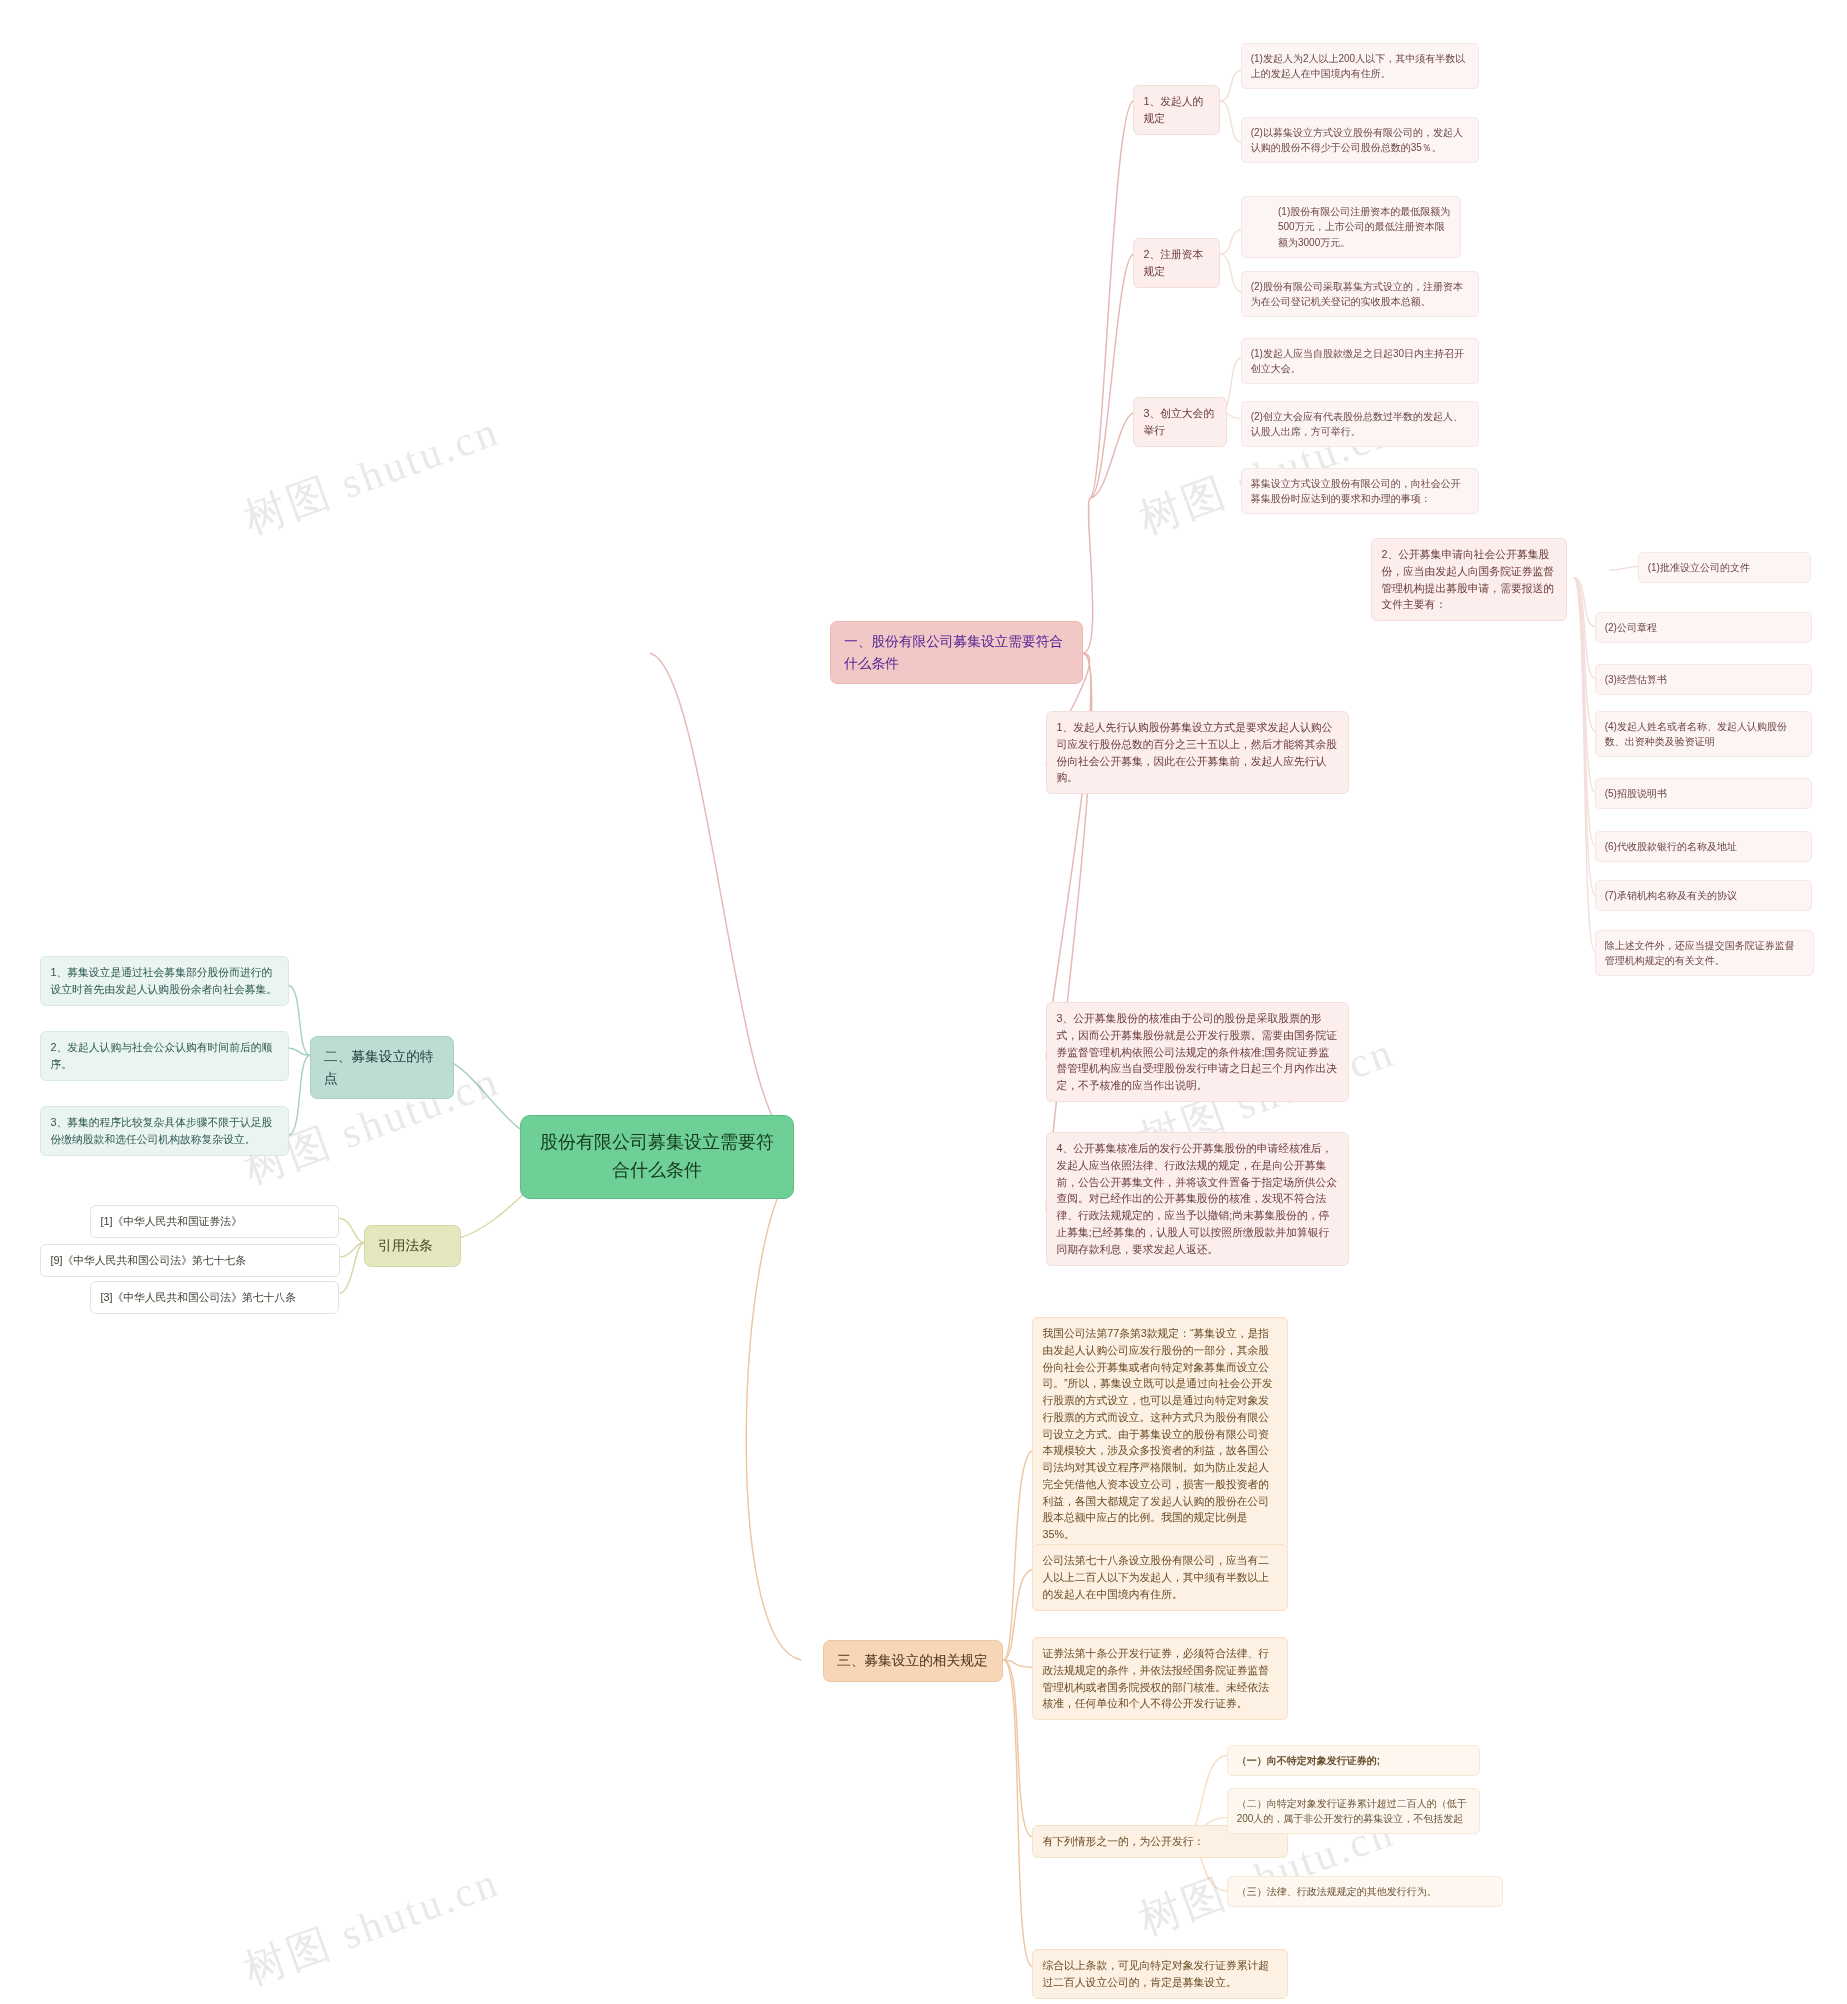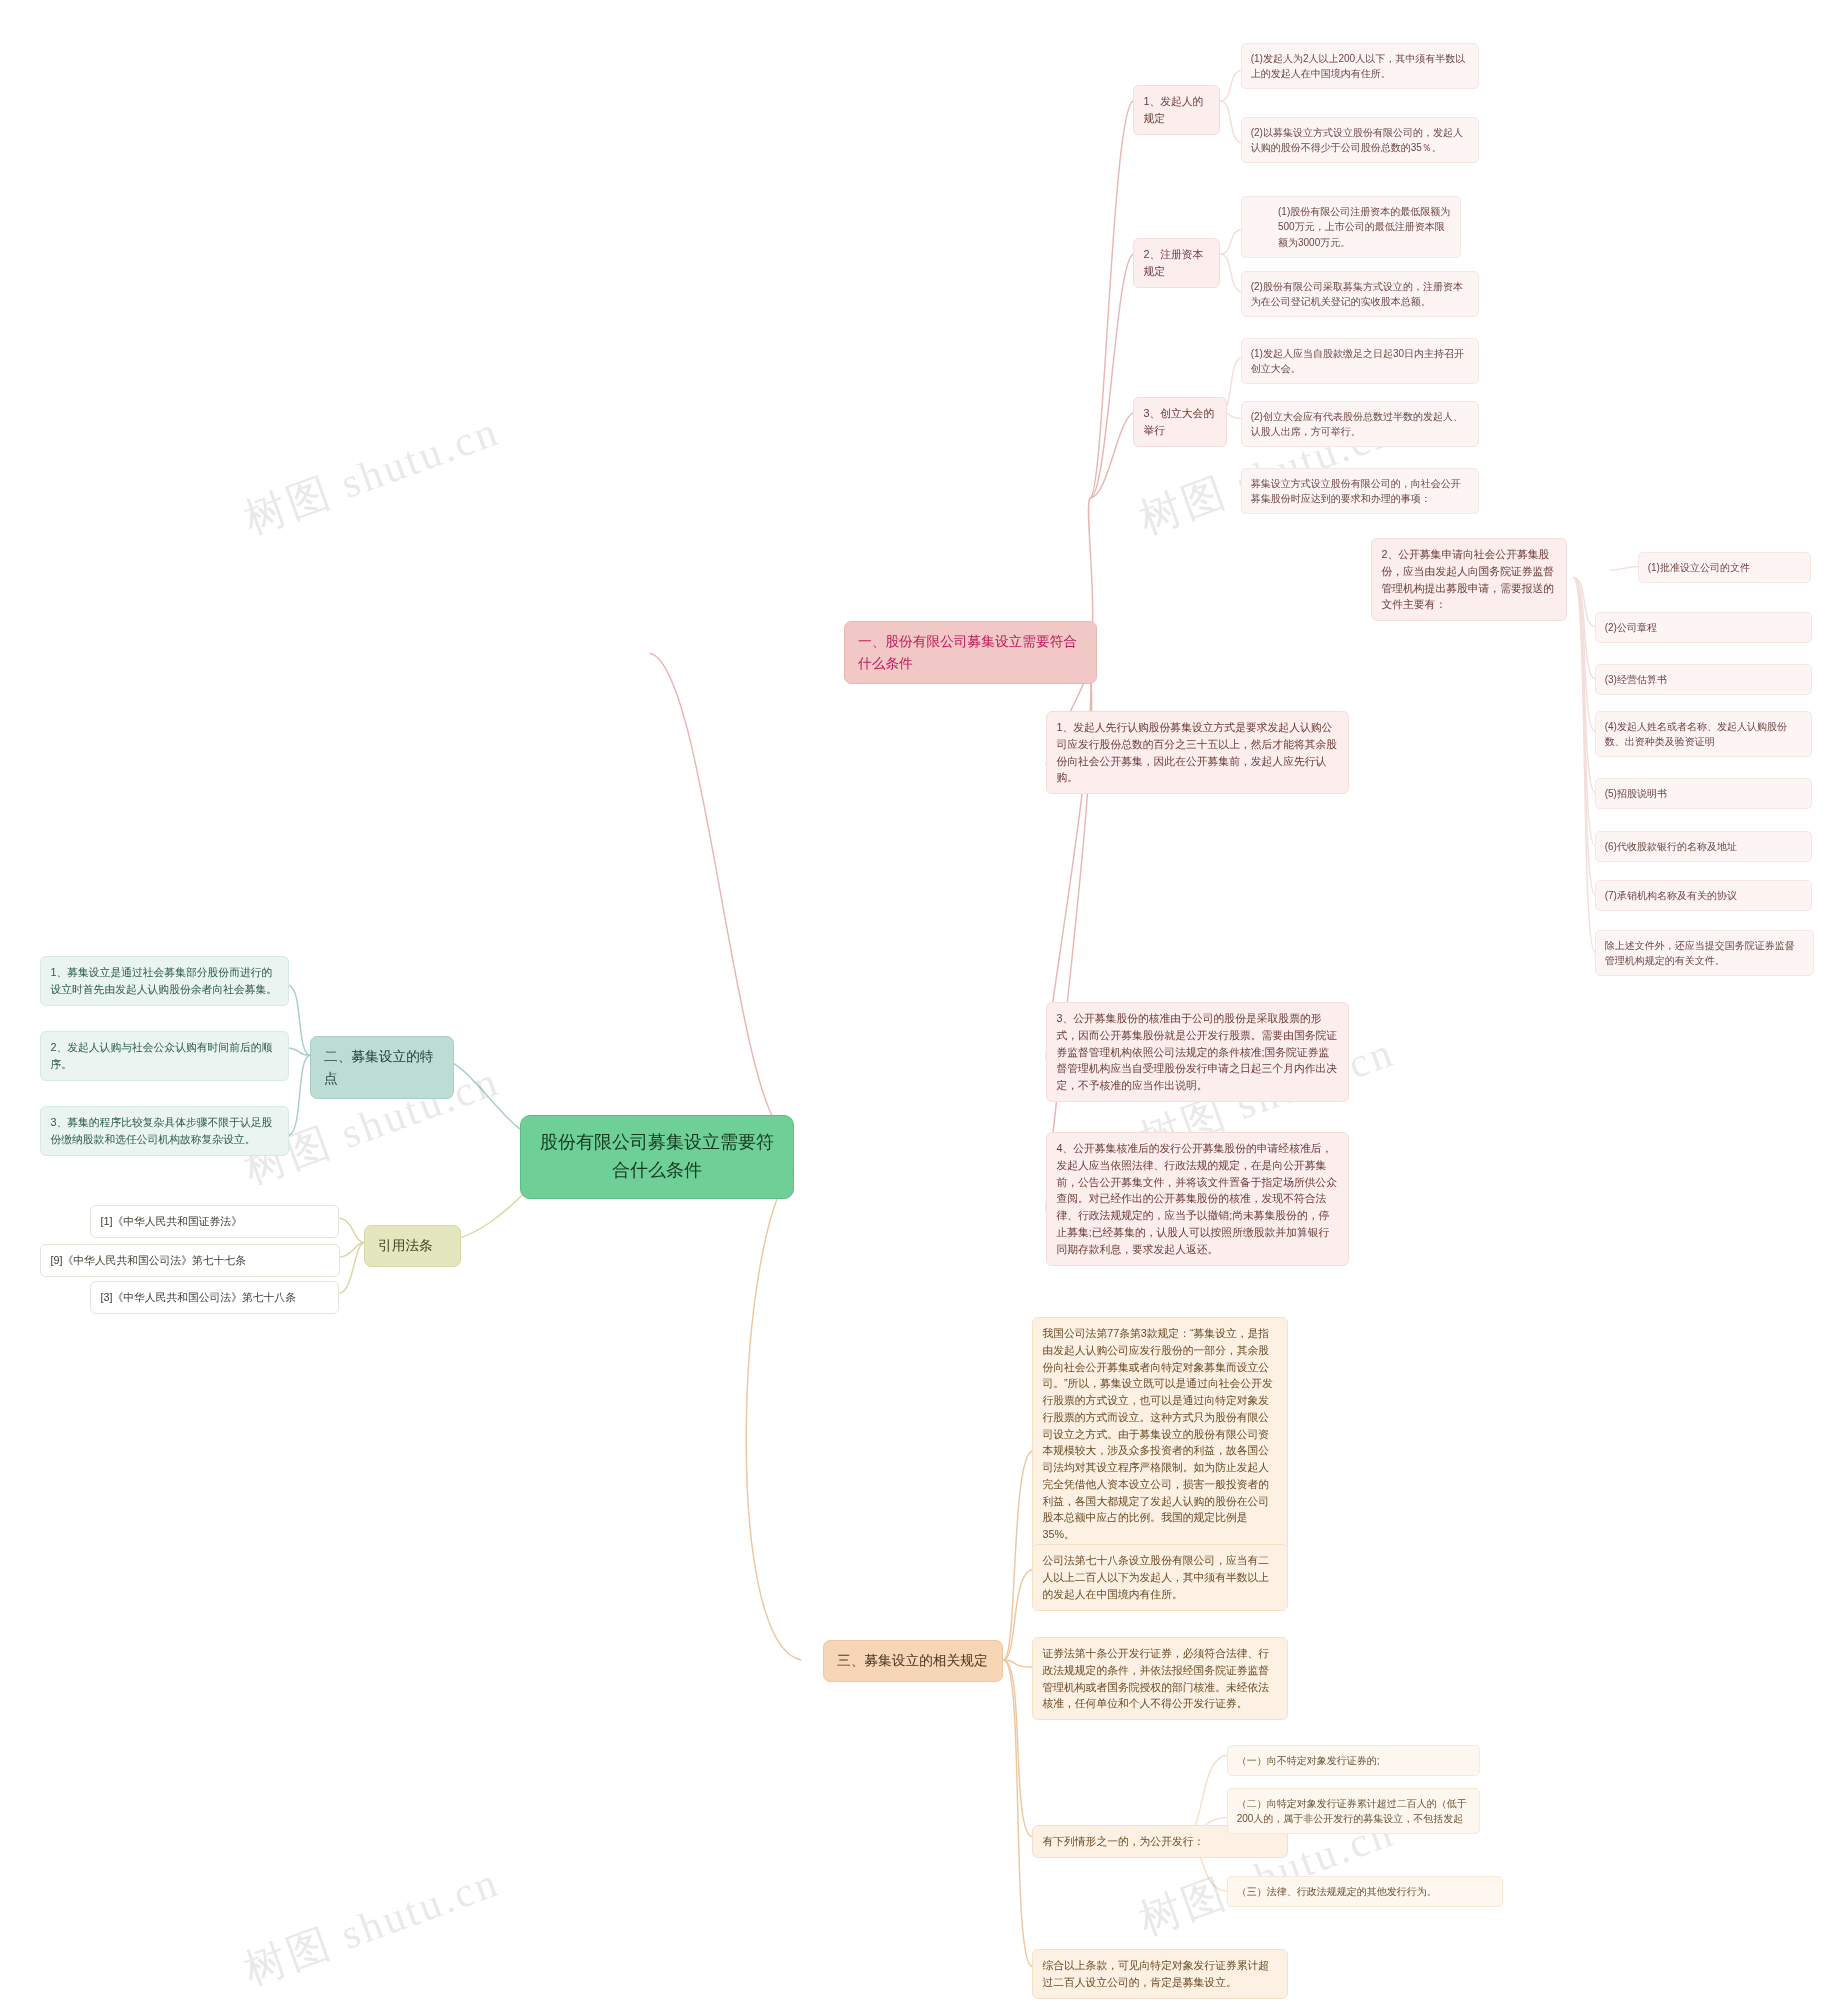--- a/index.html
+++ b/index.html
@@ -2,21 +2,21 @@
 <html style="font-size:11.5px"><head>
 <meta charset="utf-8">
 <style>
   html,body{margin:0;padding:0;background:#ffffff;}
   body{width:1848px;height:2005px;position:relative;font-family:"Liberation Sans","DejaVu Sans",sans-serif;overflow:hidden;}
   .canvas{position:absolute;left:0;top:0;width:1848px;height:2005px;}
   svg.links{position:absolute;left:0;top:0;width:1848px;height:2005px;pointer-events:none;}
   .node{position:absolute;box-sizing:border-box;border-radius:7.2px;line-height:1.55;}
   .root{background:#6ecf97;border:0.7px solid #5bbd85;color:#14391f;font-size:18px;padding:13px 19px;text-align:center;border-radius:10px;}
   .lvl1{font-size:13.7px;padding:9.4px 13px;border-radius:7.2px;}
-  .l1-a{background:#f2c8c6;border:0.7px solid #e8b6b3;color:#be185d;margin-left:14px;}
+  .l1-a{background:#f2c8c6;border:0.7px solid #e8b6b3;color:#4c1d95;}
   .l1-b{background:#bcdcd4;border:0.7px solid #a8d0c6;color:#204039;}
   .l1-c{background:#f6d6b6;border:0.7px solid #eec69f;color:#4a3421;}
   .l1-d{background:#e4e6bd;border:0.7px solid #d6d9a4;color:#414424;}
   .lvl2{font-size:10.8px;padding:7.2px 9.4px;border-radius:5.8px;}
   .l2-pink{background:#fbeeed;border:0.7px solid #f3dedc;color:#6b3a37;}
   .l2-green{background:#eaf4f1;border:0.7px solid #d6e9e3;color:#2c5a50;}
   .l2-orange{background:#fdf1e3;border:0.7px solid #f6e0c7;color:#6a4a24;}
   .l2-plain{background:#ffffff;border:0.7px solid #e4e4d8;color:#3e3e33;}
   .lvl3{font-size:10px;padding:6.5px 8.7px;border-radius:5px;}
   .l3-pink{background:#fdf5f4;border:0.7px solid #f6e6e4;color:#6b4441;}
@@ -135,19 +135,19 @@
   <div class="node lvl2 l2-green" style="left:40px;top:1106px;width:249px;">3、募集的程序比较复杂具体步骤不限于认足股份缴纳股款和选任公司机构故称复杂设立。</div>
 
   <div class="node lvl2 l2-plain" style="left:90px;top:1205px;width:249px;">[1]《中华人民共和国证券法》</div>
   <div class="node lvl2 l2-plain" style="left:40px;top:1244px;width:300px;">[9]《中华人民共和国公司法》第七十七条</div>
   <div class="node lvl2 l2-plain" style="left:90px;top:1281px;width:249px;">[3]《中华人民共和国公司法》第七十八条</div>
 
   <div class="node lvl2 l2-orange" style="left:1032px;top:1317px;width:256px;">我国公司法第77条第3款规定：“募集设立，是指由发起人认购公司应发行股份的一部分，其余股份向社会公开募集或者向特定对象募集而设立公司。”所以，募集设立既可以是通过向社会公开发行股票的方式设立，也可以是通过向特定对象发行股票的方式而设立。这种方式只为股份有限公司设立之方式。由于募集设立的股份有限公司资本规模较大，涉及众多投资者的利益，故各国公司法均对其设立程序严格限制。如为防止发起人完全凭借他人资本设立公司，损害一般投资者的利益，各国大都规定了发起人认购的股份在公司股本总额中应占的比例。我国的规定比例是35%。</div>
   <div class="node lvl2 l2-orange" style="left:1032px;top:1544px;width:256px;">公司法第七十八条设立股份有限公司，应当有二人以上二百人以下为发起人，其中须有半数以上的发起人在中国境内有住所。</div>
   <div class="node lvl2 l2-orange" style="left:1032px;top:1637px;width:256px;">证券法第十条公开发行证券，必须符合法律、行政法规规定的条件，并依法报经国务院证券监督管理机构或者国务院授权的部门核准。未经依法核准，任何单位和个人不得公开发行证券。</div>
   <div class="node lvl2 l2-orange" style="left:1032px;top:1825px;width:256px;">有下列情形之一的，为公开发行：</div>
-  <div class="node lvl3 l3-orange" style="left:1227px;top:1745px;width:253px;">（一）向不特定对象发行证券的;</div>
+  <div class="node lvl3 l3-orange" style="left:1227px;top:1745px;width:253px;font-weight:bold;">（一）向不特定对象发行证券的;</div>
   <div class="node lvl3 l3-orange" style="left:1227px;top:1788px;width:253px;">（二）向特定对象发行证券累计超过二百人的（低于200人的，属于非公开发行的募集设立，不包括发起</div>
   <div class="node lvl3 l3-orange" style="left:1227px;top:1876px;width:276px;">（三）法律、行政法规规定的其他发行行为。</div>
   <div class="node lvl2 l2-orange" style="left:1032px;top:1949px;width:256px;">综合以上条款，可见向特定对象发行证券累计超过二百人设立公司的，肯定是募集设立。</div>
 
 </div>
 
 
 </body></html>

